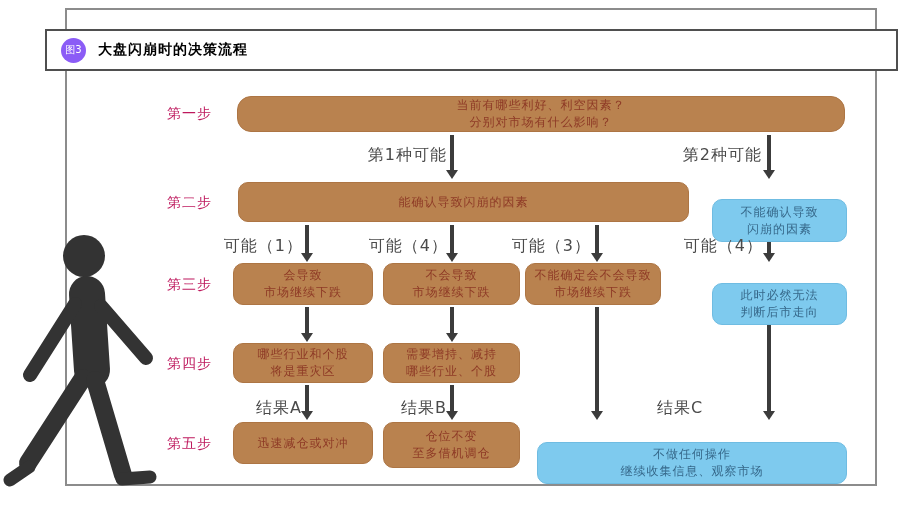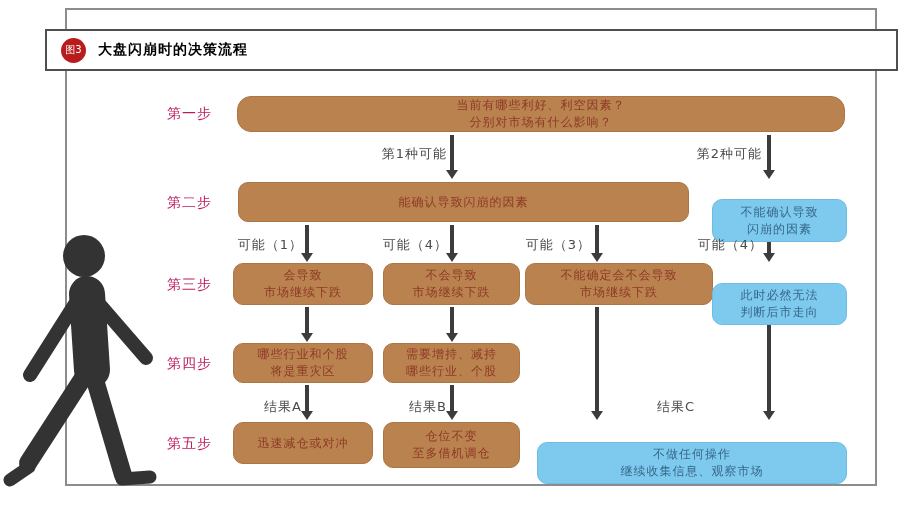--- a/index.html
+++ b/index.html
@@ -13,41 +13,41 @@
     position:absolute;left:65px;top:8px;width:812px;height:478px;
     border:2px solid #8c8c8c;box-sizing:border-box;background:#fff;z-index:1;
   }
   
   .title-bar{
     position:absolute;left:45px;top:29px;width:853px;height:42px;
     background:#ffffff;border:2px solid #4f4f4f;box-sizing:border-box;
     display:flex;align-items:center;padding-left:14px;z-index:5;
   }
   .fig-badge{
-    width:25px;height:25px;border-radius:50%;background:#b91c1c;color:#ffffff;
+    width:25px;height:25px;border-radius:50%;background:#8b5cf6;color:#ffffff;
     font-size:10px;display:flex;align-items:center;justify-content:center;
     margin-right:12px;flex:0 0 auto;letter-spacing:0;
   }
   .title-text{font-size:14px;font-weight:bold;color:#000000;letter-spacing:1px;}
   
   .box{
     position:absolute;border-radius:10px;box-sizing:border-box;z-index:3;
     display:flex;flex-direction:column;align-items:center;justify-content:center;
     font-size:12px;line-height:17px;letter-spacing:1px;text-align:center;white-space:nowrap;
   }
   .box.brown{background:#b9824f;color:#8e3a26;border:1px solid #ad7544;}
   .box.blue{background:#7ecaee;color:#36688a;border:1px solid #6fbce2;margin-top:20px;}
   .box.big{border-radius:14px;text-align:center;}
   
   .step-label{
     position:absolute;left:167px;width:50px;font-size:14px;color:#be185d;
     letter-spacing:1px;z-index:3;white-space:nowrap;
   }
   .small-label{
-    position:absolute;font-size:13px;color:#4a4a4a;letter-spacing:1px;
+    position:absolute;font-size:16px;color:#4a4a4a;letter-spacing:1px;
     white-space:nowrap;z-index:3;
   }
   
   .arrow{
     position:absolute;width:13px;display:flex;flex-direction:column;align-items:center;z-index:2;
   }
   .arrow .stem{width:4px;flex:1 1 auto;background:#3c3c3c;}
   .arrow .head{
     width:0;height:0;flex:0 0 auto;
     border-left:6.5px solid transparent;border-right:6.5px solid transparent;
@@ -120,21 +120,21 @@
     </div>
 
   <div class="box brown" style="left:233px;top:263px;width:140px;height:42px">
     <span>会导致</span>
     <span>市场继续下跌</span>
   </div>
   <div class="box brown" style="left:383px;top:263px;width:137px;height:42px">
     <span>不会导致</span>
     <span>市场继续下跌</span>
   </div>
-  <div class="box brown" style="left:525px;top:263px;width:188px;height:42px">
+  <div class="box brown" style="left:525px;top:263px;width:136px;height:42px">
     <span>不能确定会不会导致</span>
     <span>市场继续下跌</span>
   </div>
   <div class="box blue" style="left:712px;top:263px;width:135px;height:42px">
     <span>此时必然无法</span>
     <span>判断后市走向</span>
   </div>
 
   <div class="arrow" style="left:300px;top:307px;height:35px">
       <i class="stem"></i>

